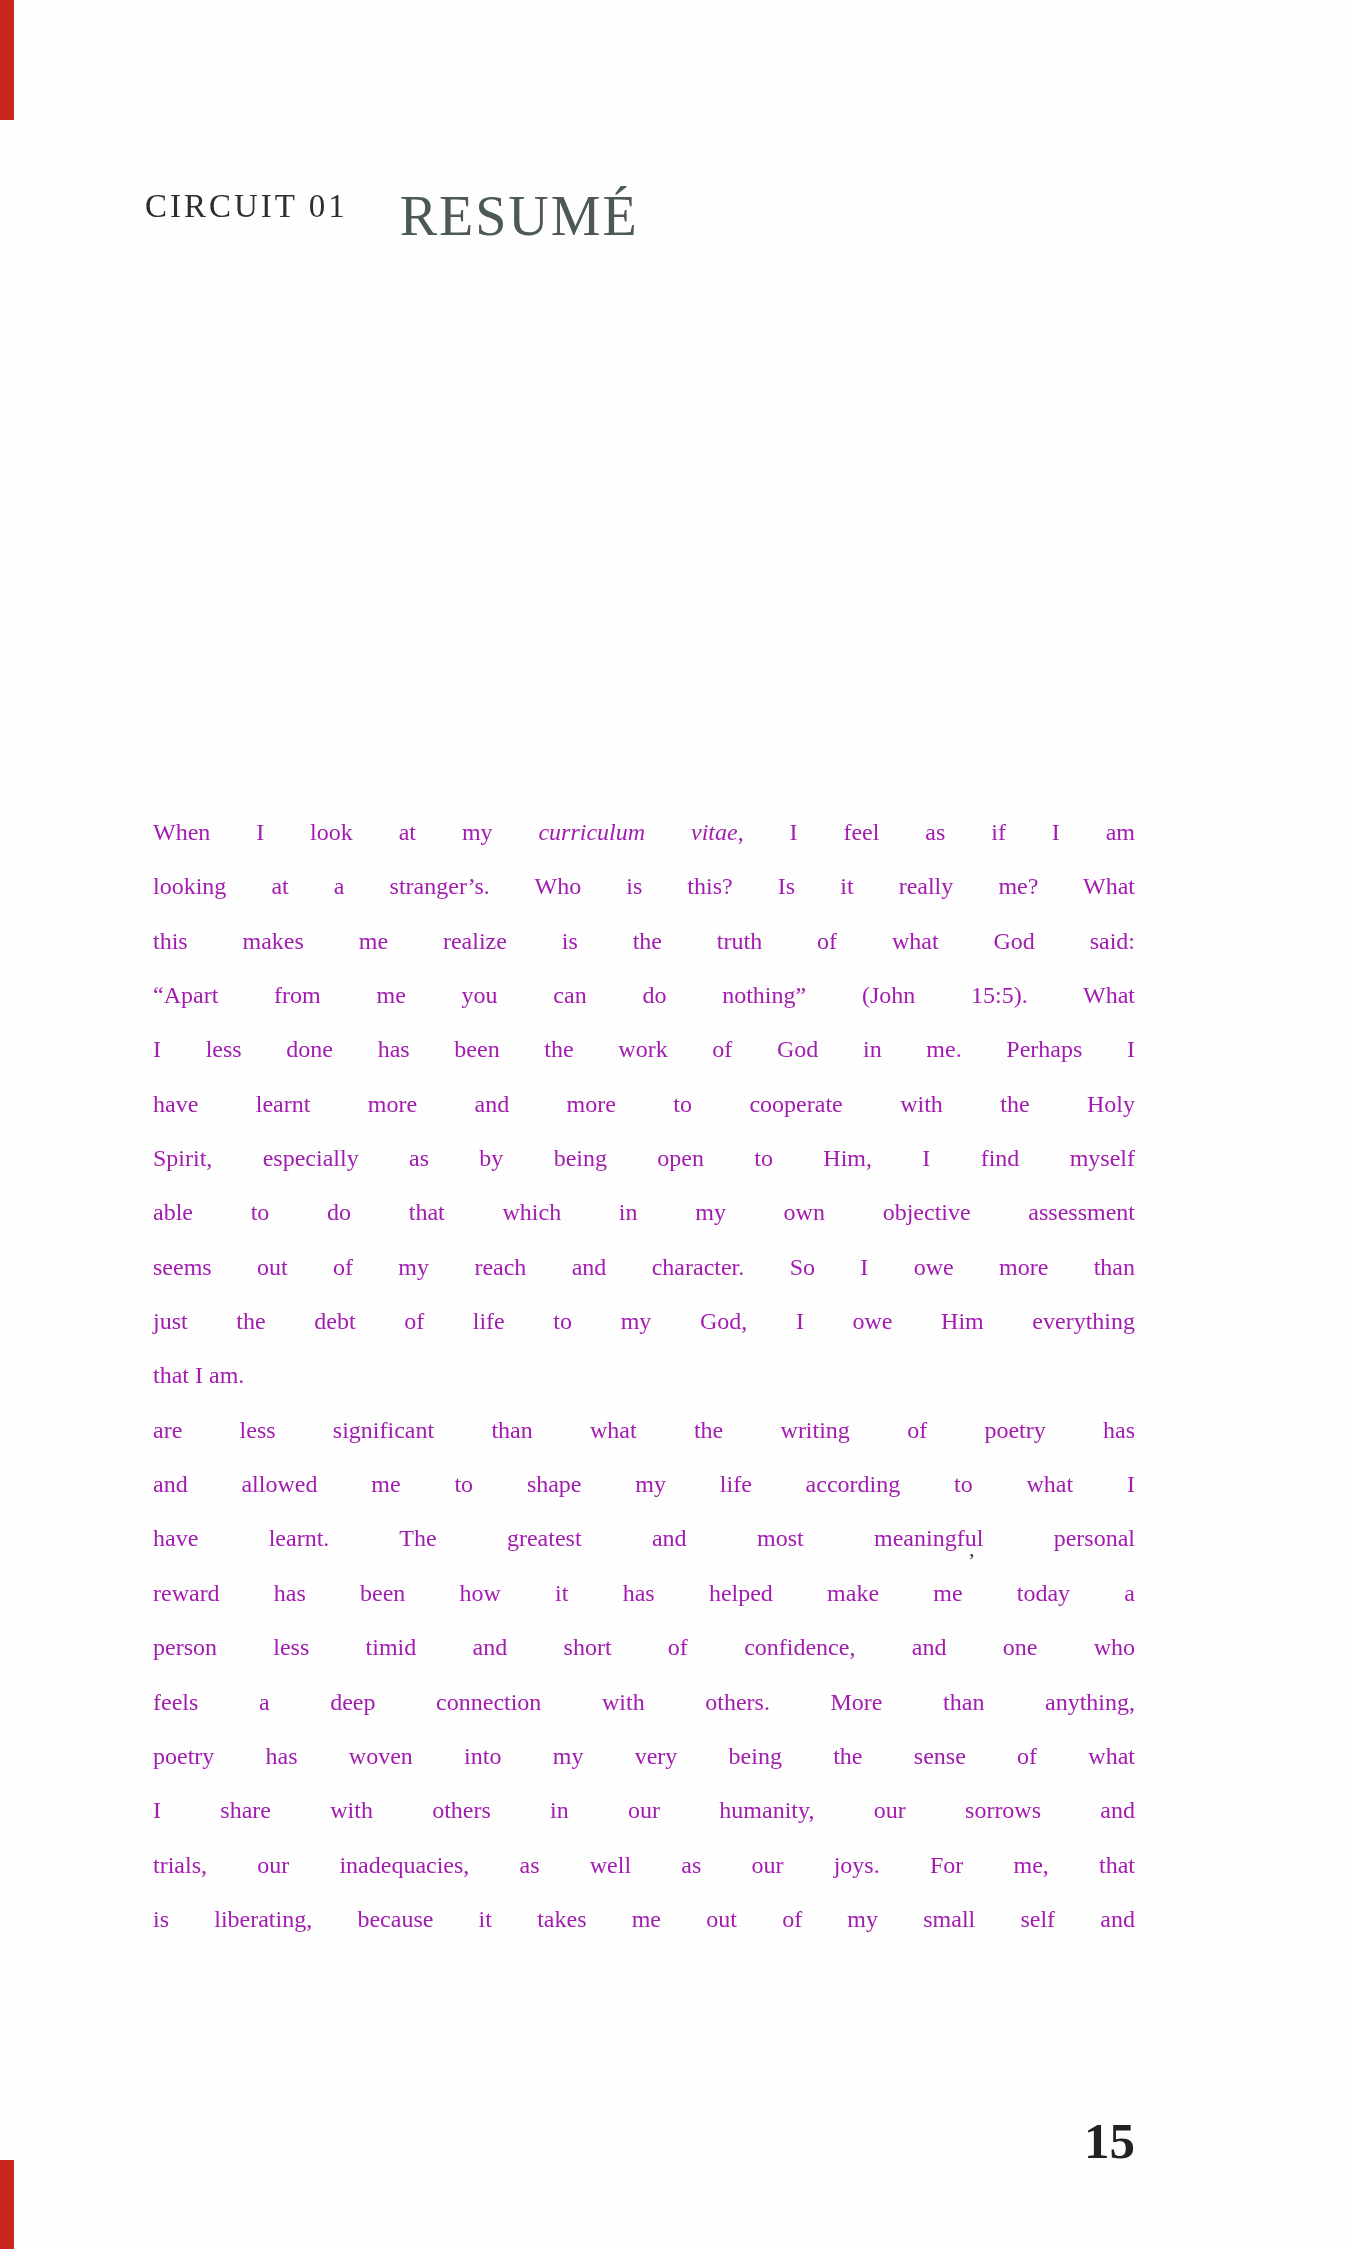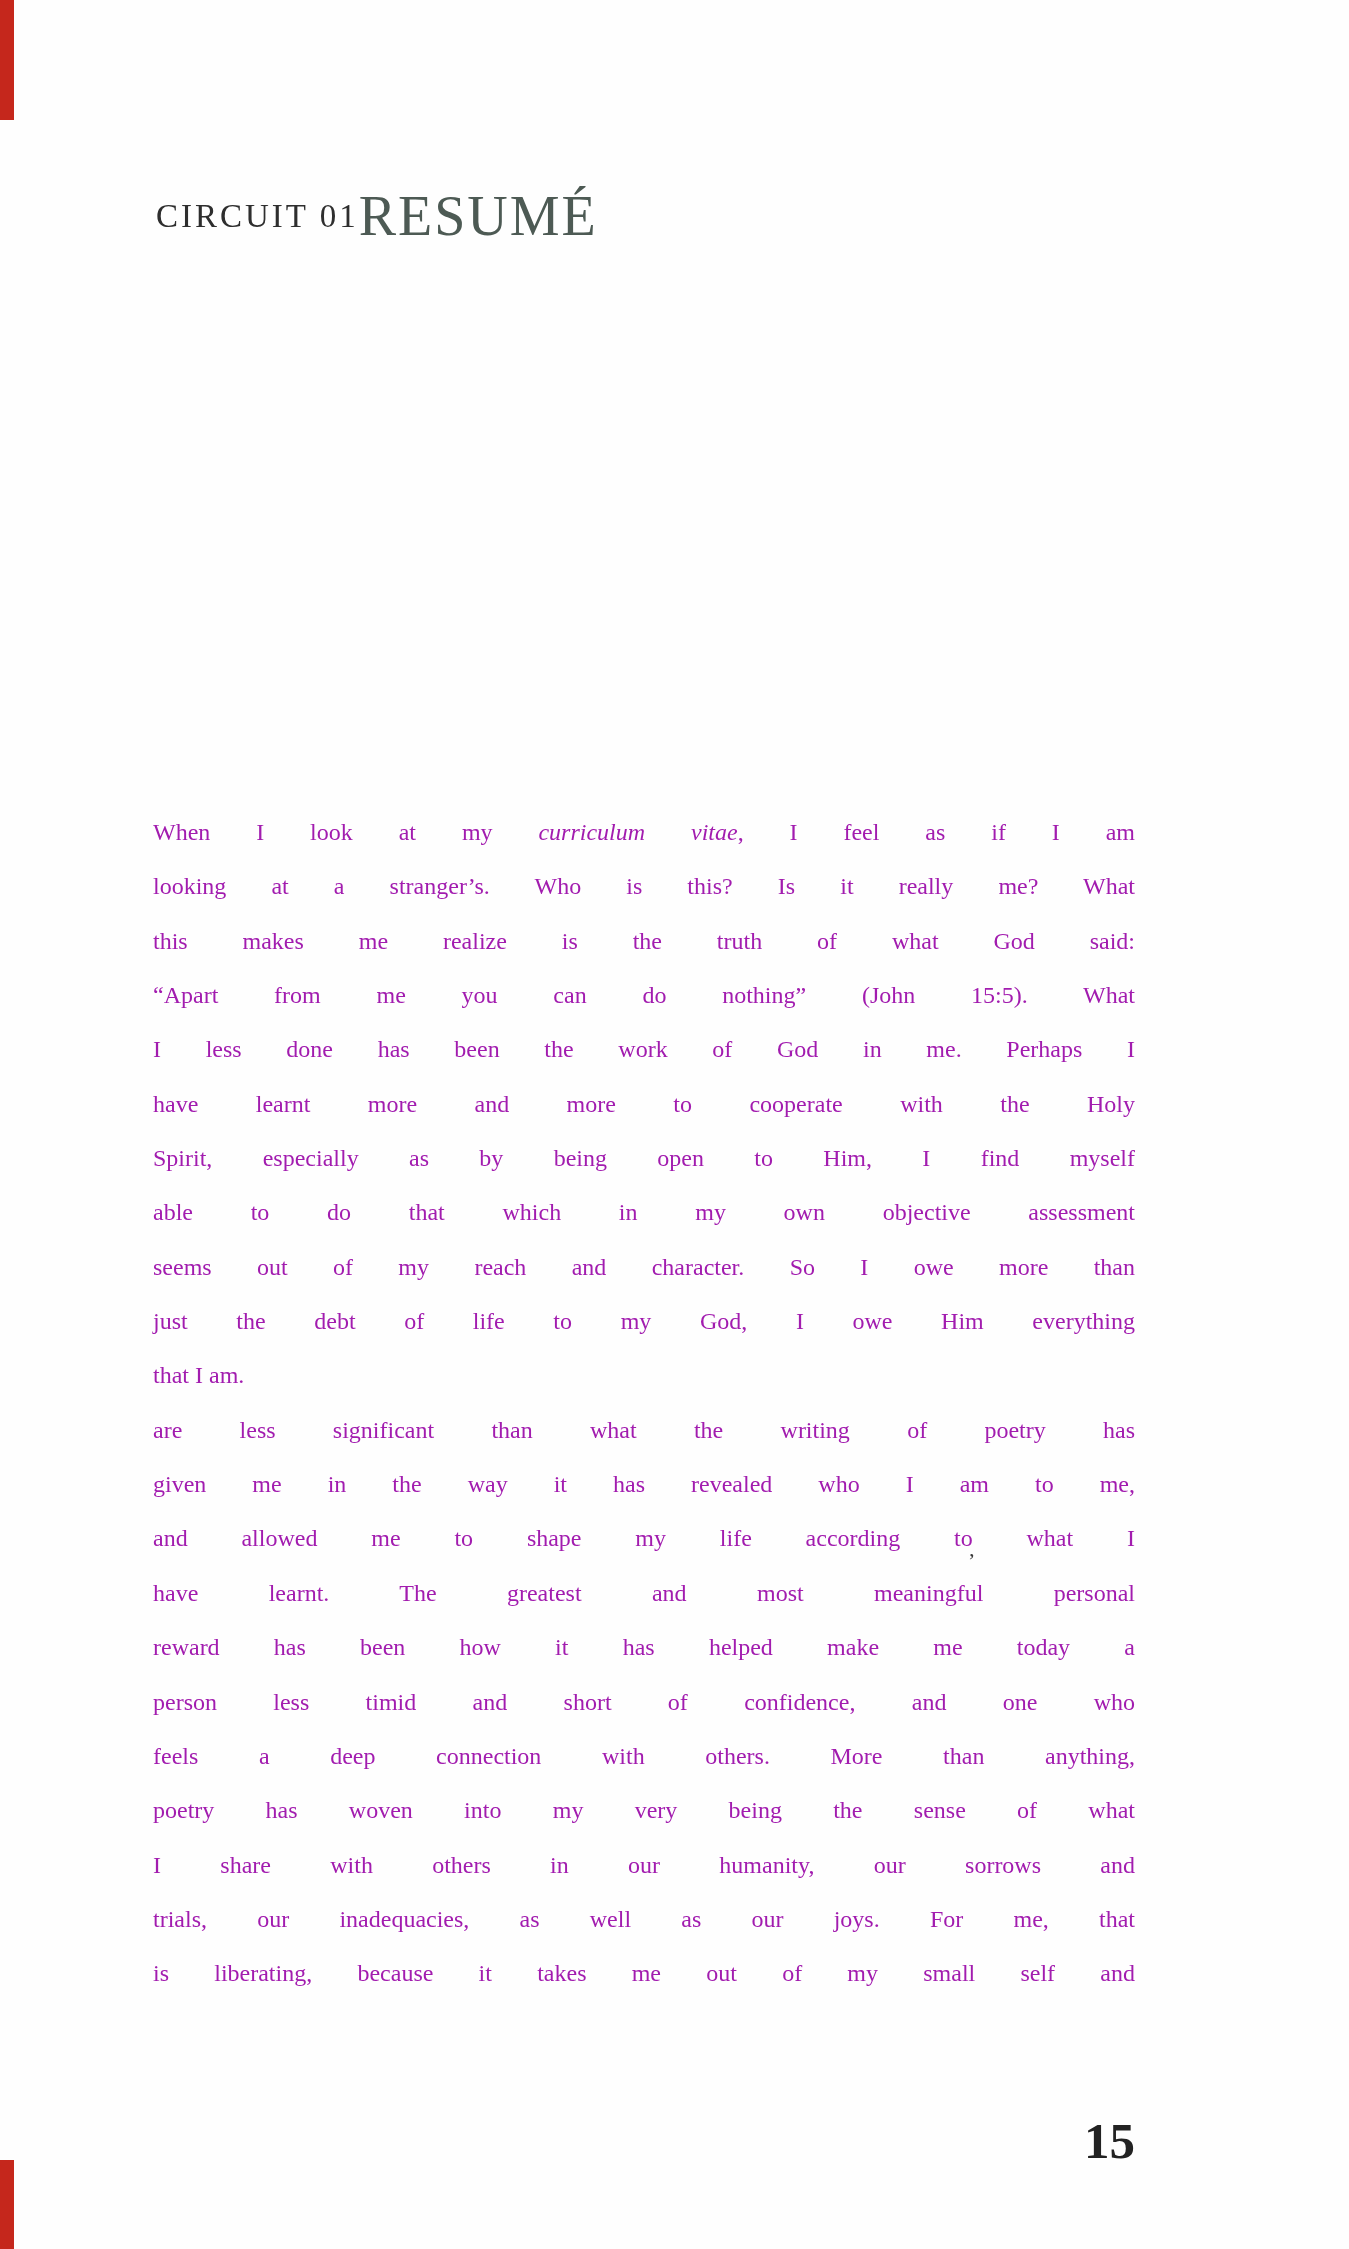--- a/index.html
+++ b/index.html
@@ -17,24 +17,25 @@
     position: absolute;
     left: 0;
     width: 14px;
   }
   .strip.top { top: 0; height: 120px; }
   .strip.bottom { top: 2160px; height: 89px; }
 
   
   .header {
     position: absolute;
-    left: 156px;
+    left: 145px;
     top: 188px;
     display: flex;
-    align-items: center;
+    align-items: flex-start;
+    gap: 52px;
     white-space: nowrap;
   }
   .kicker {
     font-size: 33px;
     letter-spacing: 3px;
     color: #2e2e2e;
   }
   .title {
     font-size: 56px;
     letter-spacing: 2px;
@@ -99,21 +100,20 @@
     <div class="line"><span>this makes me realize is the truth of what God said:</span></div>
     <div class="line"><span>“Apart from me you can do nothing” (John 15:5). What</span></div>
     <div class="line"><span>I less done has been the work of God in me. Perhaps I</span></div>
     <div class="line"><span>have learnt more and more to cooperate with the Holy</span></div>
     <div class="line"><span>Spirit, especially as by being open to Him, I find myself</span></div>
     <div class="line"><span>able to do that which in my own objective assessment</span></div>
     <div class="line"><span>seems out of my reach and character. So I owe more than</span></div>
     <div class="line"><span>just the debt of life to my God, I owe Him everything</span></div>
     <div class="line end"><span>that I am.</span></div>
     <div class="line"><span>are less significant than what the writing of poetry has</span></div>
-    <div class="line"><span>given me in the way it has revealed who I am to me,</span></div>
     <div class="line"><span>and allowed me to shape my life according to what I</span></div>
     <div class="line"><span>have learnt. The greatest and most meaningful personal</span></div>
     <div class="line"><span>reward has been how it has helped make me today a</span></div>
     <div class="line"><span>person less timid and short of confidence, and one who</span></div>
     <div class="line"><span>feels a deep connection with others. More than anything,</span></div>
     <div class="line"><span>poetry has woven into my very being the sense of what</span></div>
     <div class="line"><span>I share with others in our humanity, our sorrows and</span></div>
     <div class="line"><span>trials, our inadequacies, as well as our joys. For me, that</span></div>
     <div class="line"><span>is liberating, because it takes me out of my small self and</span></div>
   </div>

